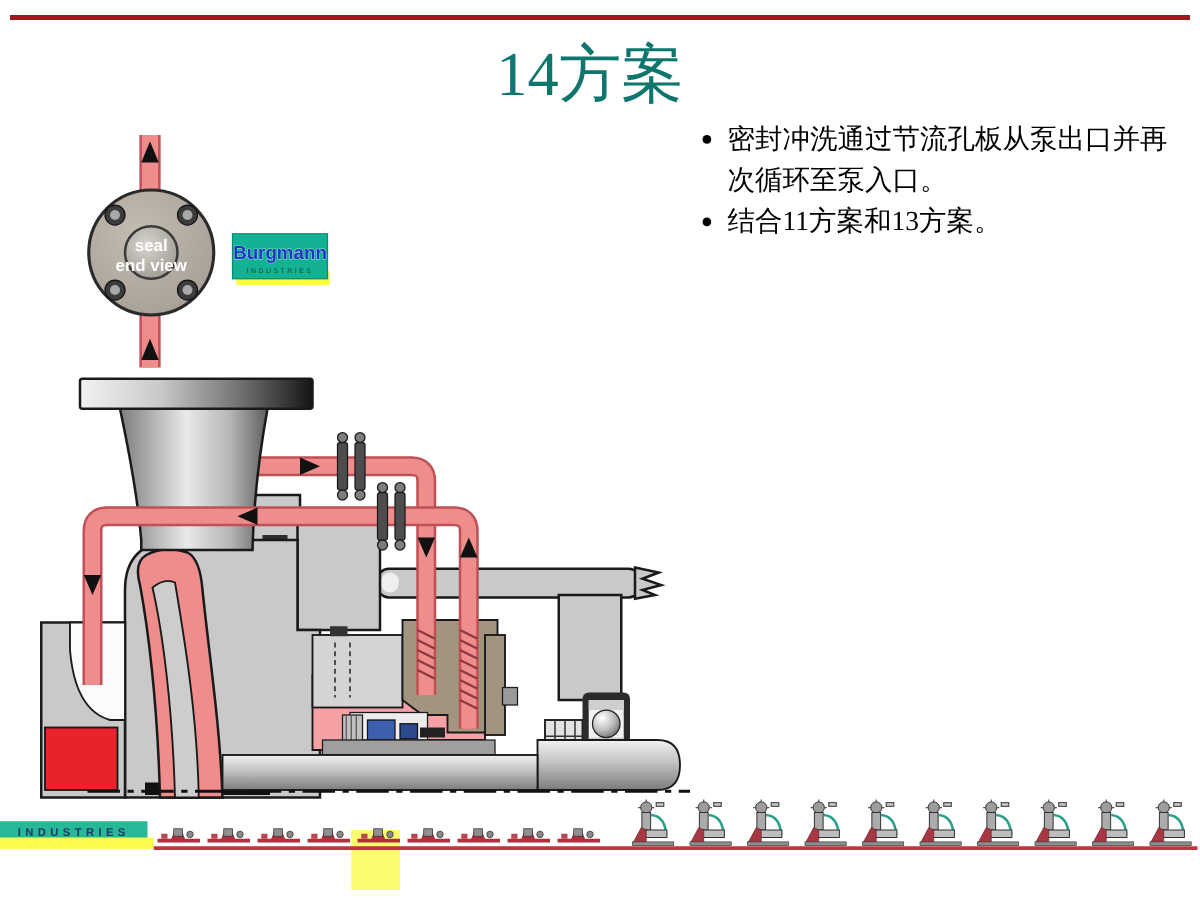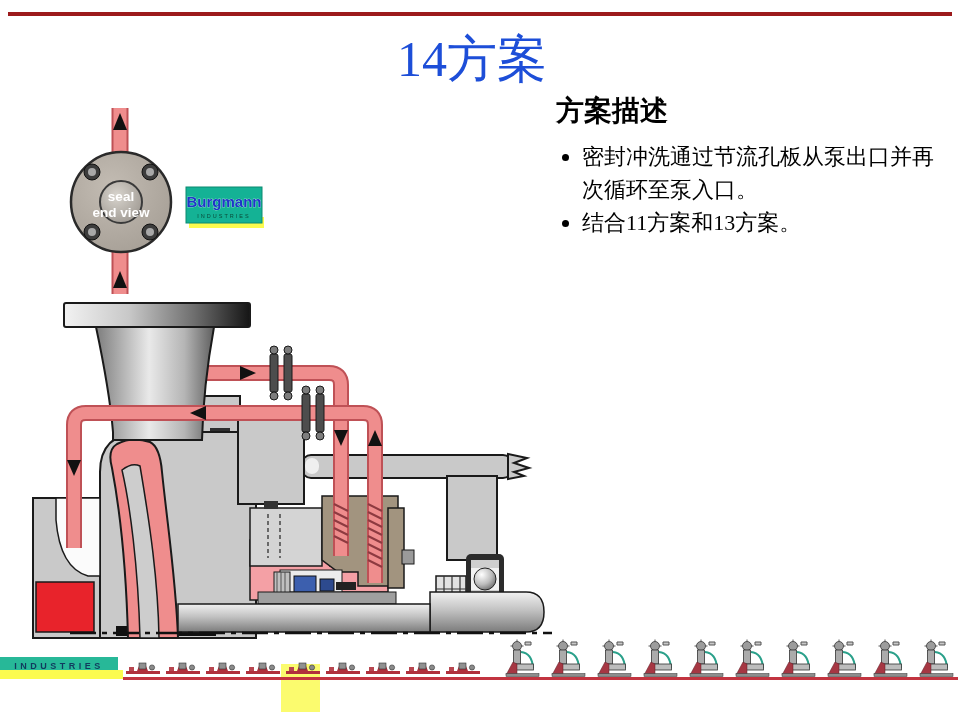--- a/index.html
+++ b/index.html
@@ -1,40 +1,39 @@
 <!DOCTYPE html>
 <html><head>
 <meta charset="utf-8">
 <style>
   html,body{margin:0;padding:0;}
   body{width:960px;height:720px;position:relative;background:#ffffff;overflow:hidden;
        font-family:"Liberation Sans", sans-serif;}
   .top-rule{position:absolute;left:8px;top:12px;width:944px;height:4px;background:#9c1a1c;z-index:3;}
   .slide-title{position:absolute;left:0;top:26px;width:944px;text-align:center;z-index:3;
-       font-family:"Liberation Serif","DejaVu Serif",serif;font-size:50px;font-weight:400;color:#1d4ed8;}
+       font-family:"Liberation Serif","DejaVu Serif",serif;font-size:50px;font-weight:400;color:#0f766e;}
   .desc{position:absolute;left:556px;top:94px;width:392px;z-index:3;
        font-family:"Liberation Serif","DejaVu Serif",serif;color:#000;}
   .desc h2{margin:0 0 12px 0;font-size:28px;line-height:34px;font-weight:bold;}
   .desc ul{margin:0;padding:0 0 0 26px;list-style:disc outside;}
   .desc li{font-size:22px;line-height:33px;margin:0;}
   svg.figure{position:absolute;left:0;top:0;z-index:1;}
   .svgtxt-seal{font-family:"Liberation Sans",sans-serif;font-weight:bold;fill:#ffffff;}
   .svgtxt-logo{font-family:"Liberation Sans",sans-serif;font-weight:bold;fill:#1f35c9;
        paint-order:stroke;stroke:#bfeade;stroke-width:0.6px;}
   .svgtxt-logosub{font-family:"Liberation Sans",sans-serif;fill:#0a4a3a;letter-spacing:2px;}
   .svgtxt-ind{font-family:"Liberation Sans",sans-serif;font-weight:bold;fill:#123a5e;letter-spacing:3.5px;}
 </style>
 </head>
 <body>
 
 <div class="top-rule"></div>
 <div class="slide-title">14方案</div>
 
 <div class="desc">
-  <h2>方案描述</h2>
   <ul>
     <li>密封冲洗通过节流孔板从泵出口并再次循环至泵入口。</li>
     <li>结合11方案和13方案。</li>
   </ul>
 </div>
 
 <svg class="figure" width="960" height="720" viewBox="0 0 960 720">
   <defs>
     <linearGradient id="gFlange" x1="0" y1="0" x2="1" y2="0">
       <stop offset="0" stop-color="#f2f2f2"></stop>

